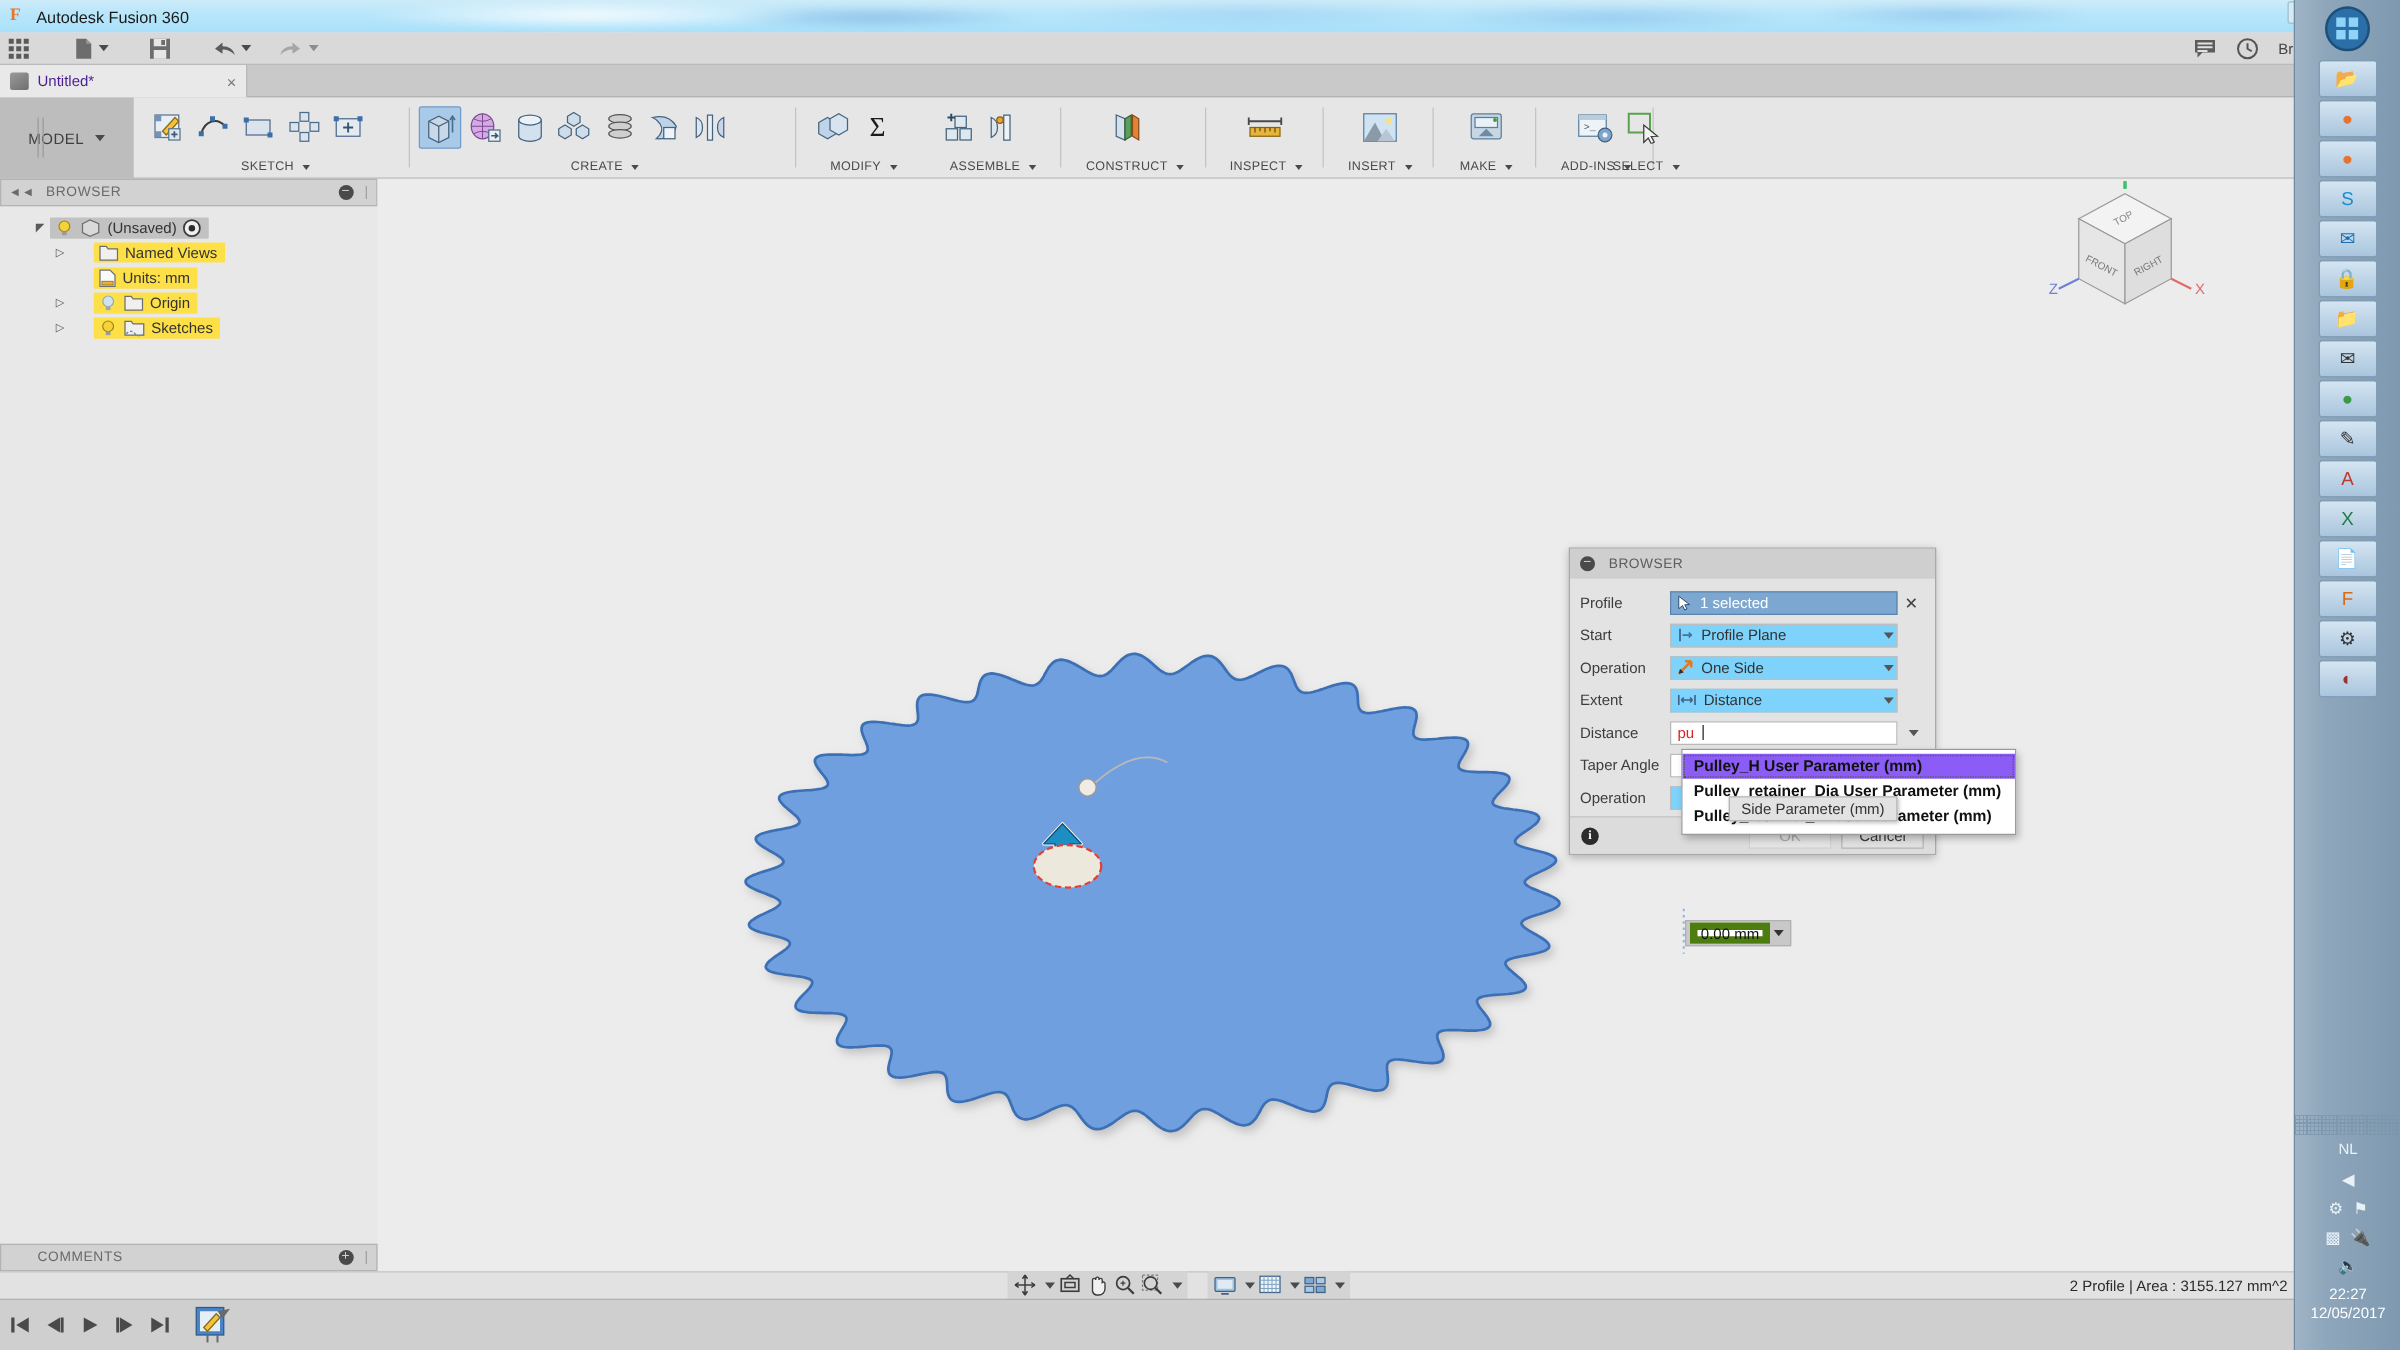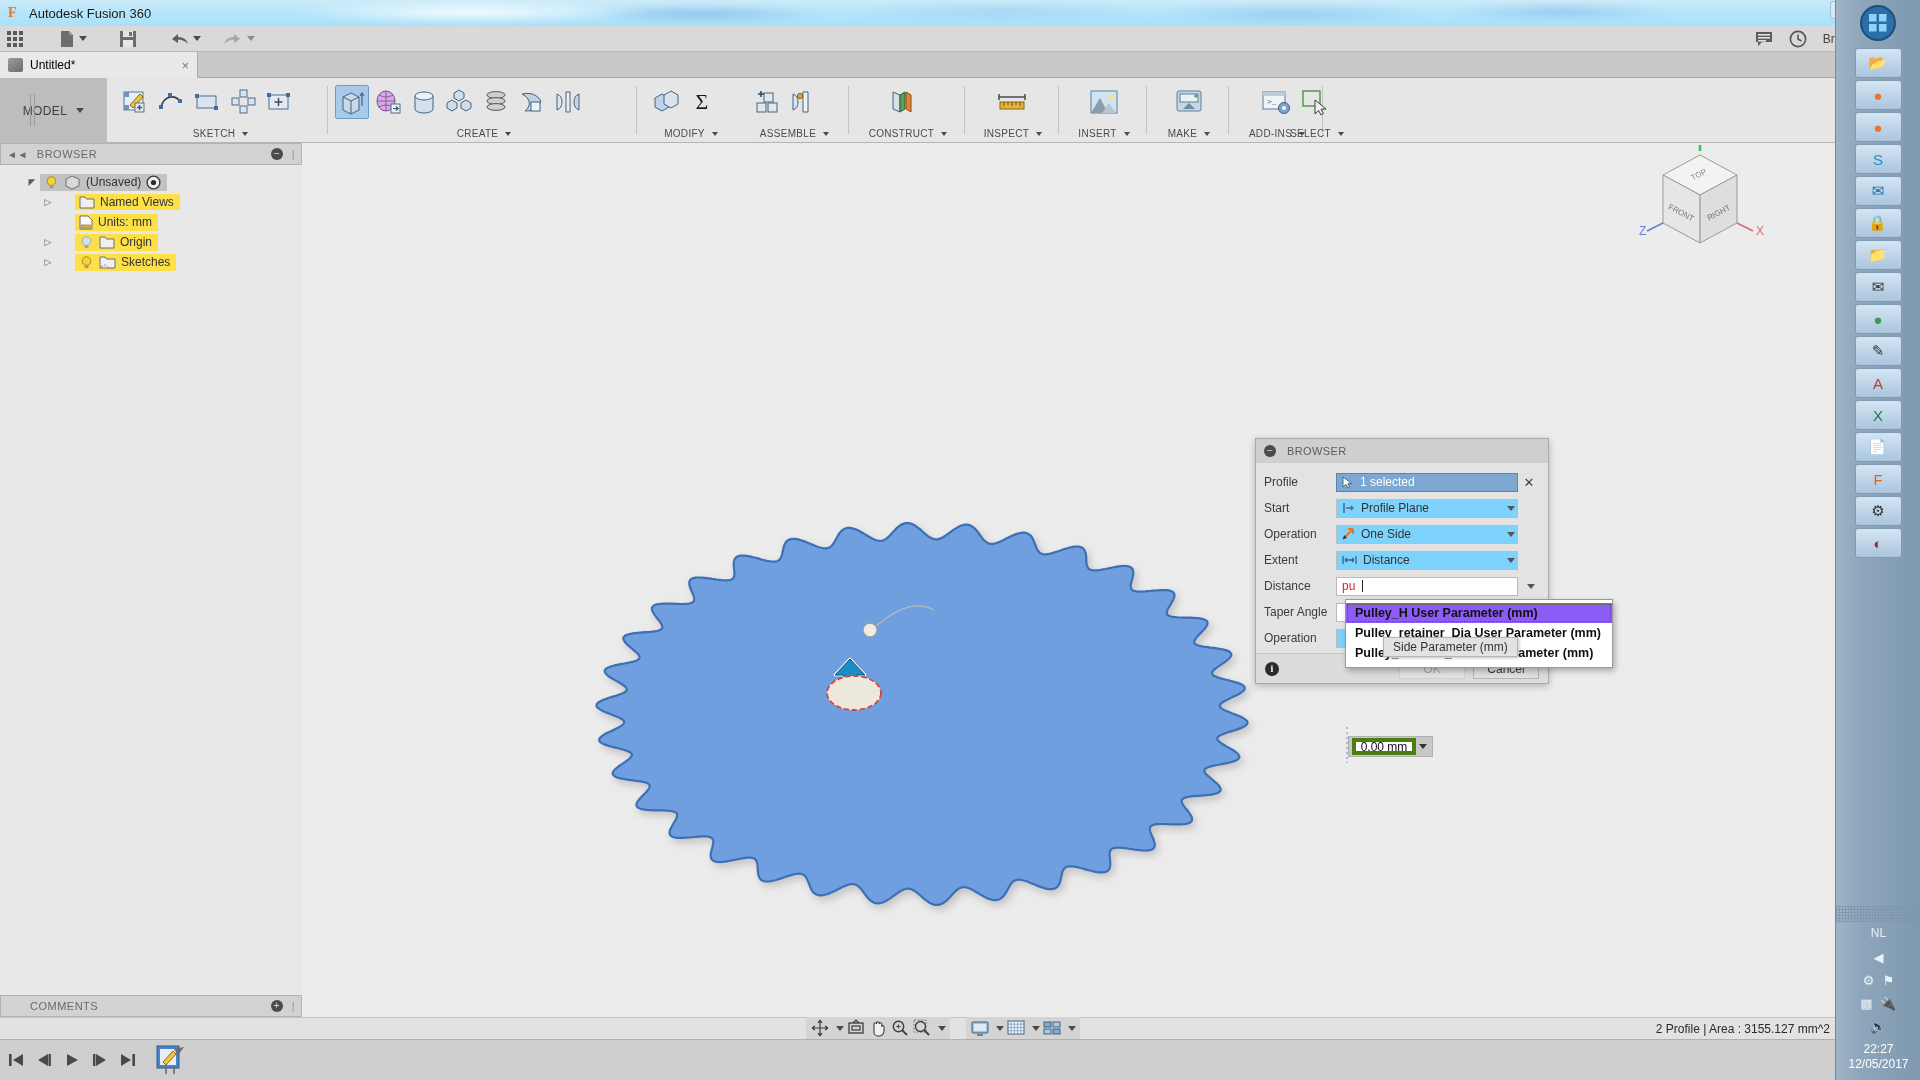--- a/index.html
+++ b/index.html
@@ -61,21 +61,21 @@
   .tabstrip{
     position:absolute; left:0; top:52px; width:1920px; height:26px;
     background:#c9c9c9; border-bottom:1px solid #aaa;
   }
   .tab{
     position:absolute; left:0; top:0; width:198px; height:26px;
     background:#e9e9e9; border-right:1px solid #aaa;
     display:flex; align-items:center; padding:0 8px; gap:7px;
   }
   .tab .cube{ width:15px;height:14px;background:linear-gradient(145deg,#9b9b9b,#6e6e6e); border-radius:2px; }
-  .tab .tname{ flex:1; font-size:12px; color:#000000; }
+  .tab .tname{ flex:1; font-size:12px; color:#4c1d95; }
   .tab .tx{ color:#777; font-size:13px; }
 
   
   .ribbon{
     position:absolute; left:0; top:78px; width:1920px; height:65px;
     background:#e6e6e6; border-bottom:1px solid #b6b6b6;
   }
   .modelbox{
     position:absolute; left:0; top:0; width:107px; height:65px;
     background:#bdbdbd; display:flex; align-items:center; justify-content:center; gap:5px;
@@ -169,21 +169,21 @@
     background:#e2e2e2; border:1px solid #b5b5b5; box-shadow:1px 1px 3px rgba(0,0,0,.25);
     padding:2px 9px; font-size:12px; color:#333;
   }
 
   
   .valbox{
     position:absolute; left:1046px; top:593px; width:85px; height:21px;
     background:#c8c8c8; border:1px solid #b0b0b0;
     display:flex; align-items:center; padding:0 3px;
   }
-  .valbox .fld{ flex:1; height:17px; background:#fff; border:4px solid #4d7c0f;
+  .valbox .fld{ flex:1; height:17px; background:#fff; border:6px solid #4d7c0f;
                 display:flex; align-items:center; justify-content:center; font-size:12px; color:#111;}
   .valbox .dd{ width:13px; display:flex; align-items:center; justify-content:center;}
 
   
   .comments{ position:absolute; left:0; bottom:63px; width:302px; height:22px;}
   .statusbar{
     position:absolute; left:0; bottom:41px; width:1920px; height:22px;
     background:#e2e2e2; border-top:1px solid #c3c3c3;
     display:flex; align-items:center;
   }
@@ -206,21 +206,21 @@
     background:linear-gradient(to right,#9fb4c6,#8ea6bb 30%,#7e99b0);
     border-left:1px solid #6f8a9f;
   }
   .tb-start{ height:46px; display:flex; align-items:center; justify-content:center;}
   .tb-ic{
     width:47px; height:30px; margin:2px auto; border-radius:3px;
     background:linear-gradient(to bottom,#d5e5f2,#a9c5dd);
     border:1px solid #7f9cb5; display:flex; align-items:center; justify-content:center;
     font-size:15px;
   }
-  .tb-tray{ position:absolute; bottom:0; left:0; width:85px; padding-bottom:8px; text-align:center; }
+  .tb-tray{ position:absolute; bottom:0; left:0; width:85px; padding-bottom:22px; text-align:center; }
   .tb-nl{ color:#e9f2f8; font-size:12px; padding:4px 0 6px 0;}
   .tb-clock{ color:#fff; font-size:12px; line-height:15px; padding-top:4px;}
   .trayrow{ display:flex; justify-content:center; gap:8px; padding:4px 0; color:#e8f1f7; font-size:13px;}
   .dotsgrid{ height:16px; background:
      repeating-linear-gradient(to right,#7d96ab 0 1px,transparent 1px 3px),
      repeating-linear-gradient(to bottom,#7d96ab 0 1px,transparent 1px 3px);
      opacity:.8; }
 </style>
 </head>
 <body>

